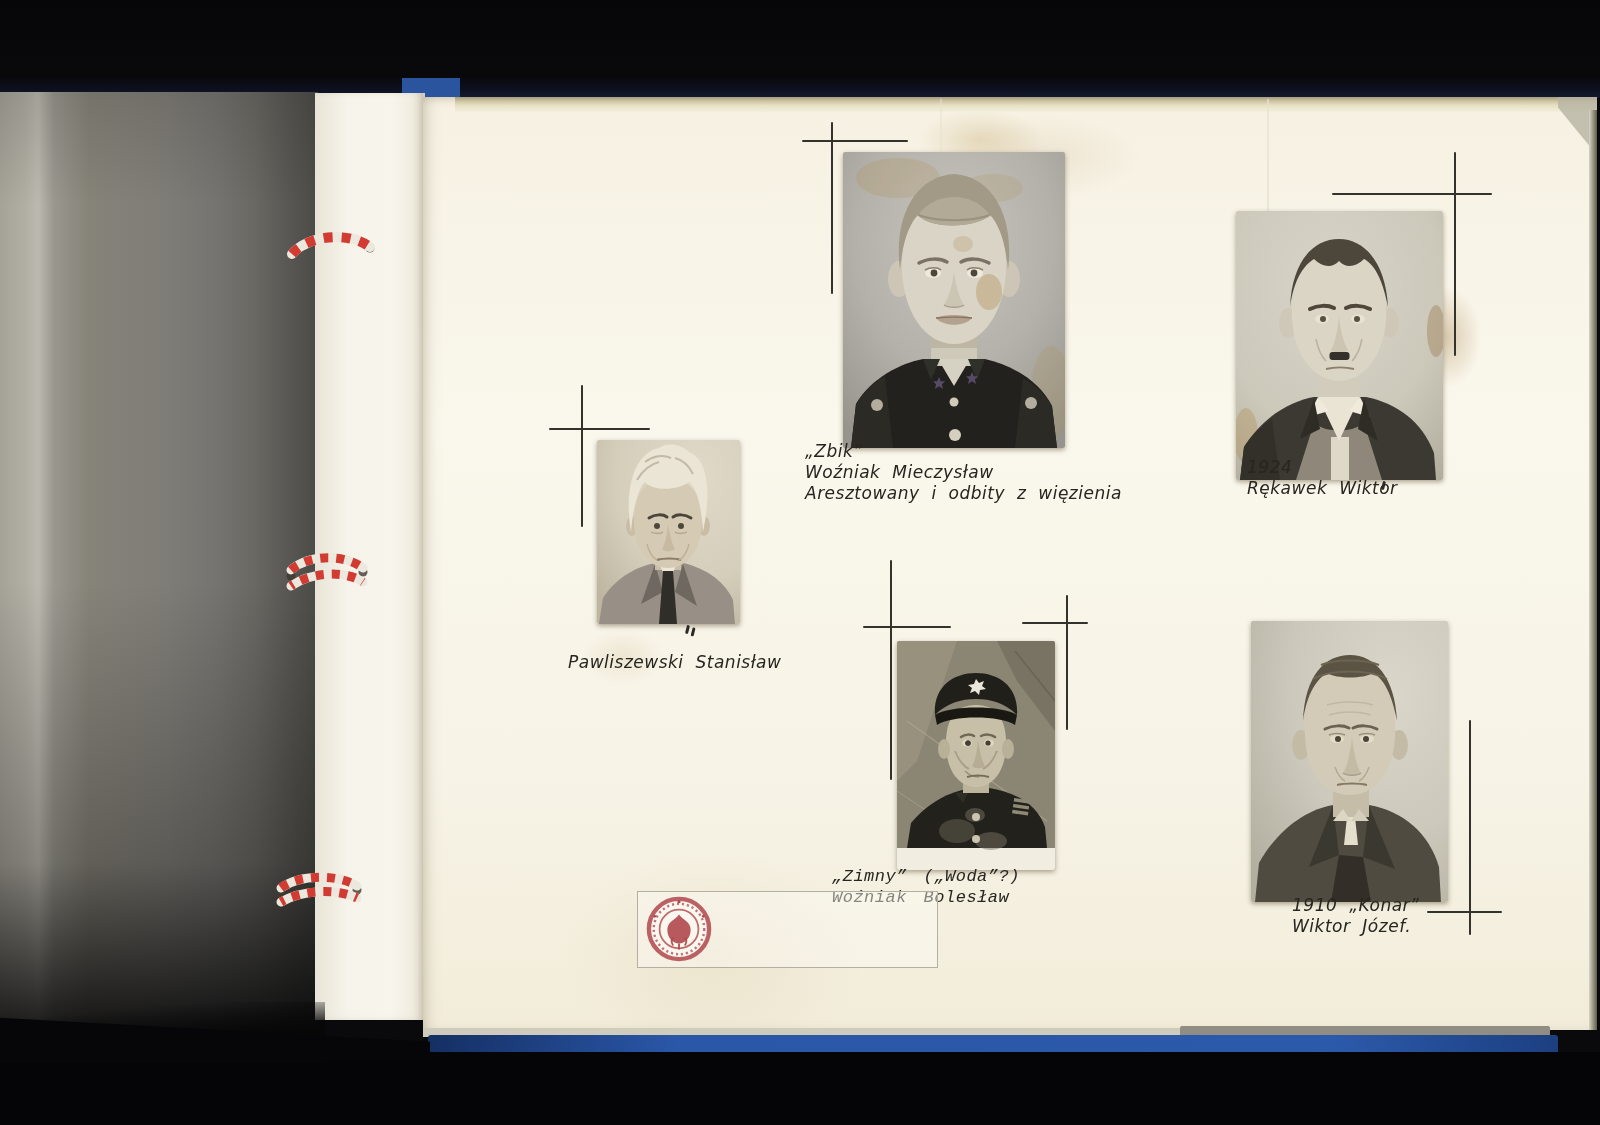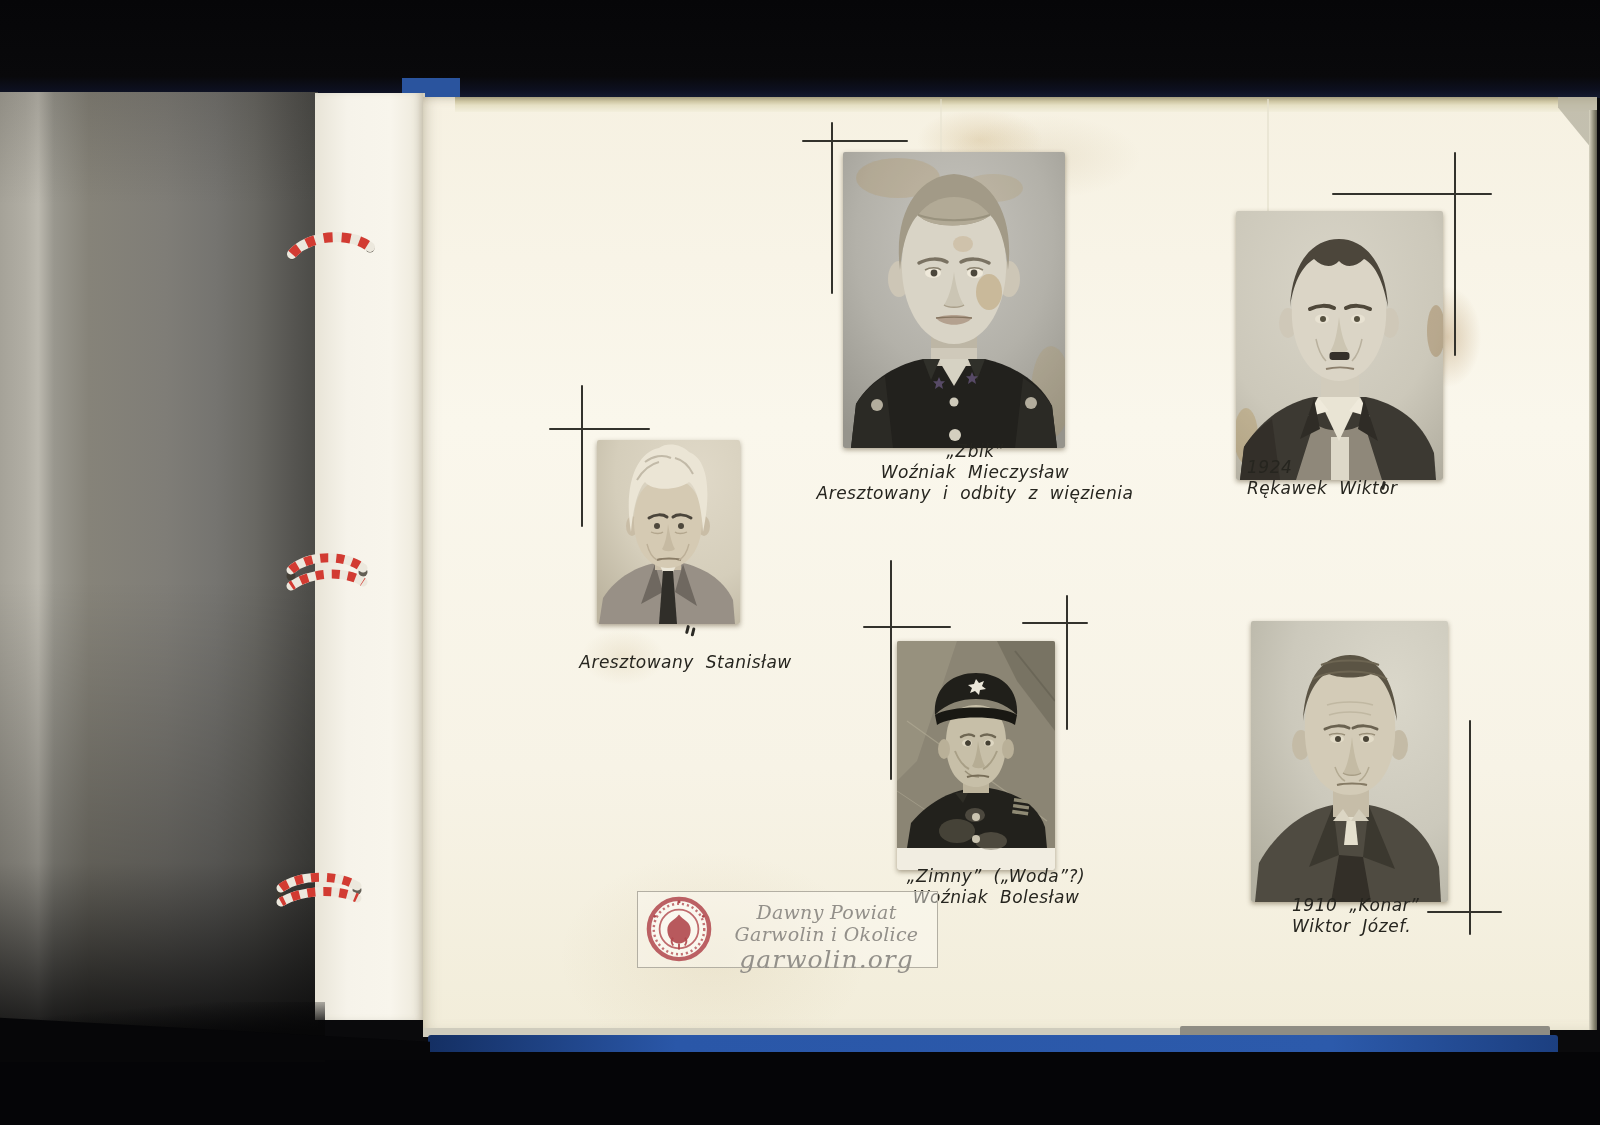--- a/index.html
+++ b/index.html
@@ -53,21 +53,21 @@
   
   .photo{position:absolute;box-shadow:0 2px 5px rgba(75,60,30,.45);border-radius:2px;overflow:hidden;}
   .photo svg{display:block;width:100%;height:100%;}
 
   
   .cross-line{position:absolute;background:#33322c;border-radius:1px;}
 
   
   .hw{position:absolute;font-family:"DejaVu Sans",sans-serif;font-style:italic;color:#26251f;
     font-size:17px;line-height:21px;letter-spacing:.5px;word-spacing:6px;}
-  .cap-center{text-align:center;}
+  .cap-center{text-align:left;}
   .tick{position:absolute;width:3px;height:9px;background:#2b2a25;transform:rotate(14deg);border-radius:2px;}
   .tick.double{box-shadow:6px 1px 0 #2b2a25;}
 
   
   .cord{position:absolute;}
   .cord svg{display:block;width:100%;height:100%;}
 
   
   .watermark{position:absolute;left:637px;top:891px;width:299px;height:75px;
     border:1px solid #b3afa3;background:rgba(252,250,244,.45);}
@@ -329,24 +329,24 @@
     <div>Woźniak Mieczysław</div>
     <div>Aresztowany i odbity z więzienia</div>
   </div>
 
   <div class="hw" style="left:1247px;top:457px;">
     <div>1924</div>
     <div>Rękawek Wiktor</div>
   </div>
 
   <div class="hw cap-center" style="left:568px;top:652px;width:235px;">
-    <div>Aresztowany Stanisław</div>
-  </div>
-
-  <div class="hw cap-center" style="left:871px;top:866px;width:250px;">
+    <div>Pawliszewski Stanisław</div>
+  </div>
+
+  <div class="hw cap-center" style="left:832px;top:866px;width:250px;font-family:Liberation Mono, monospace;">
     <div>„Zimny” („Woda”?)</div>
     <div>Woźniak Bolesław</div>
   </div>
 
   <div class="hw" style="left:1292px;top:895px;">
     <div>1910 „Konar”</div>
     <div>Wiktor Józef.</div>
   </div>
 
   <div class="tick" style="left:1382px;top:481px;"></div>
@@ -386,19 +386,15 @@
       <circle cx="35" cy="35" r="31" fill="#fdfbf6" opacity="0.6"></circle>
       <circle cx="35" cy="35" r="31" fill="none" stroke="#b0474c" stroke-width="4.5" opacity="0.85"></circle>
       <circle cx="35" cy="35" r="26" fill="none" stroke="#b0474c" stroke-width="2.5" stroke-dasharray="2.2 3" opacity="0.75"></circle>
       <circle cx="35" cy="35" r="20" fill="none" stroke="#b0474c" stroke-width="1.8" opacity="0.8"></circle>
       <path d="M35,20 C40,27 47,27 47,36 C47,44 41,50 35,50 C29,50 23,44 23,36 C23,27 30,27 35,20 Z" fill="#b0474c" opacity="0.9"></path>
       <path d="M35,50 L35,56 M29,52 C27,49 27,46 29,44 M41,52 C43,49 43,46 41,44" stroke="#b0474c" stroke-width="2" fill="none" opacity="0.9"></path>
       <circle cx="35" cy="7" r="1.6" fill="#b0474c"></circle>
       <circle cx="10" cy="22" r="1.4" fill="#b0474c"></circle>
       <circle cx="60" cy="22" r="1.4" fill="#b0474c"></circle>
     </svg>
-    <div class="wm-text">
-      <div class="wm-line1">Dawny Powiat Garwolin i Okolice</div>
-      <div class="wm-line2">garwolin.org</div>
-    </div>
   </div>
 
 </div>
 
 </body></html>

